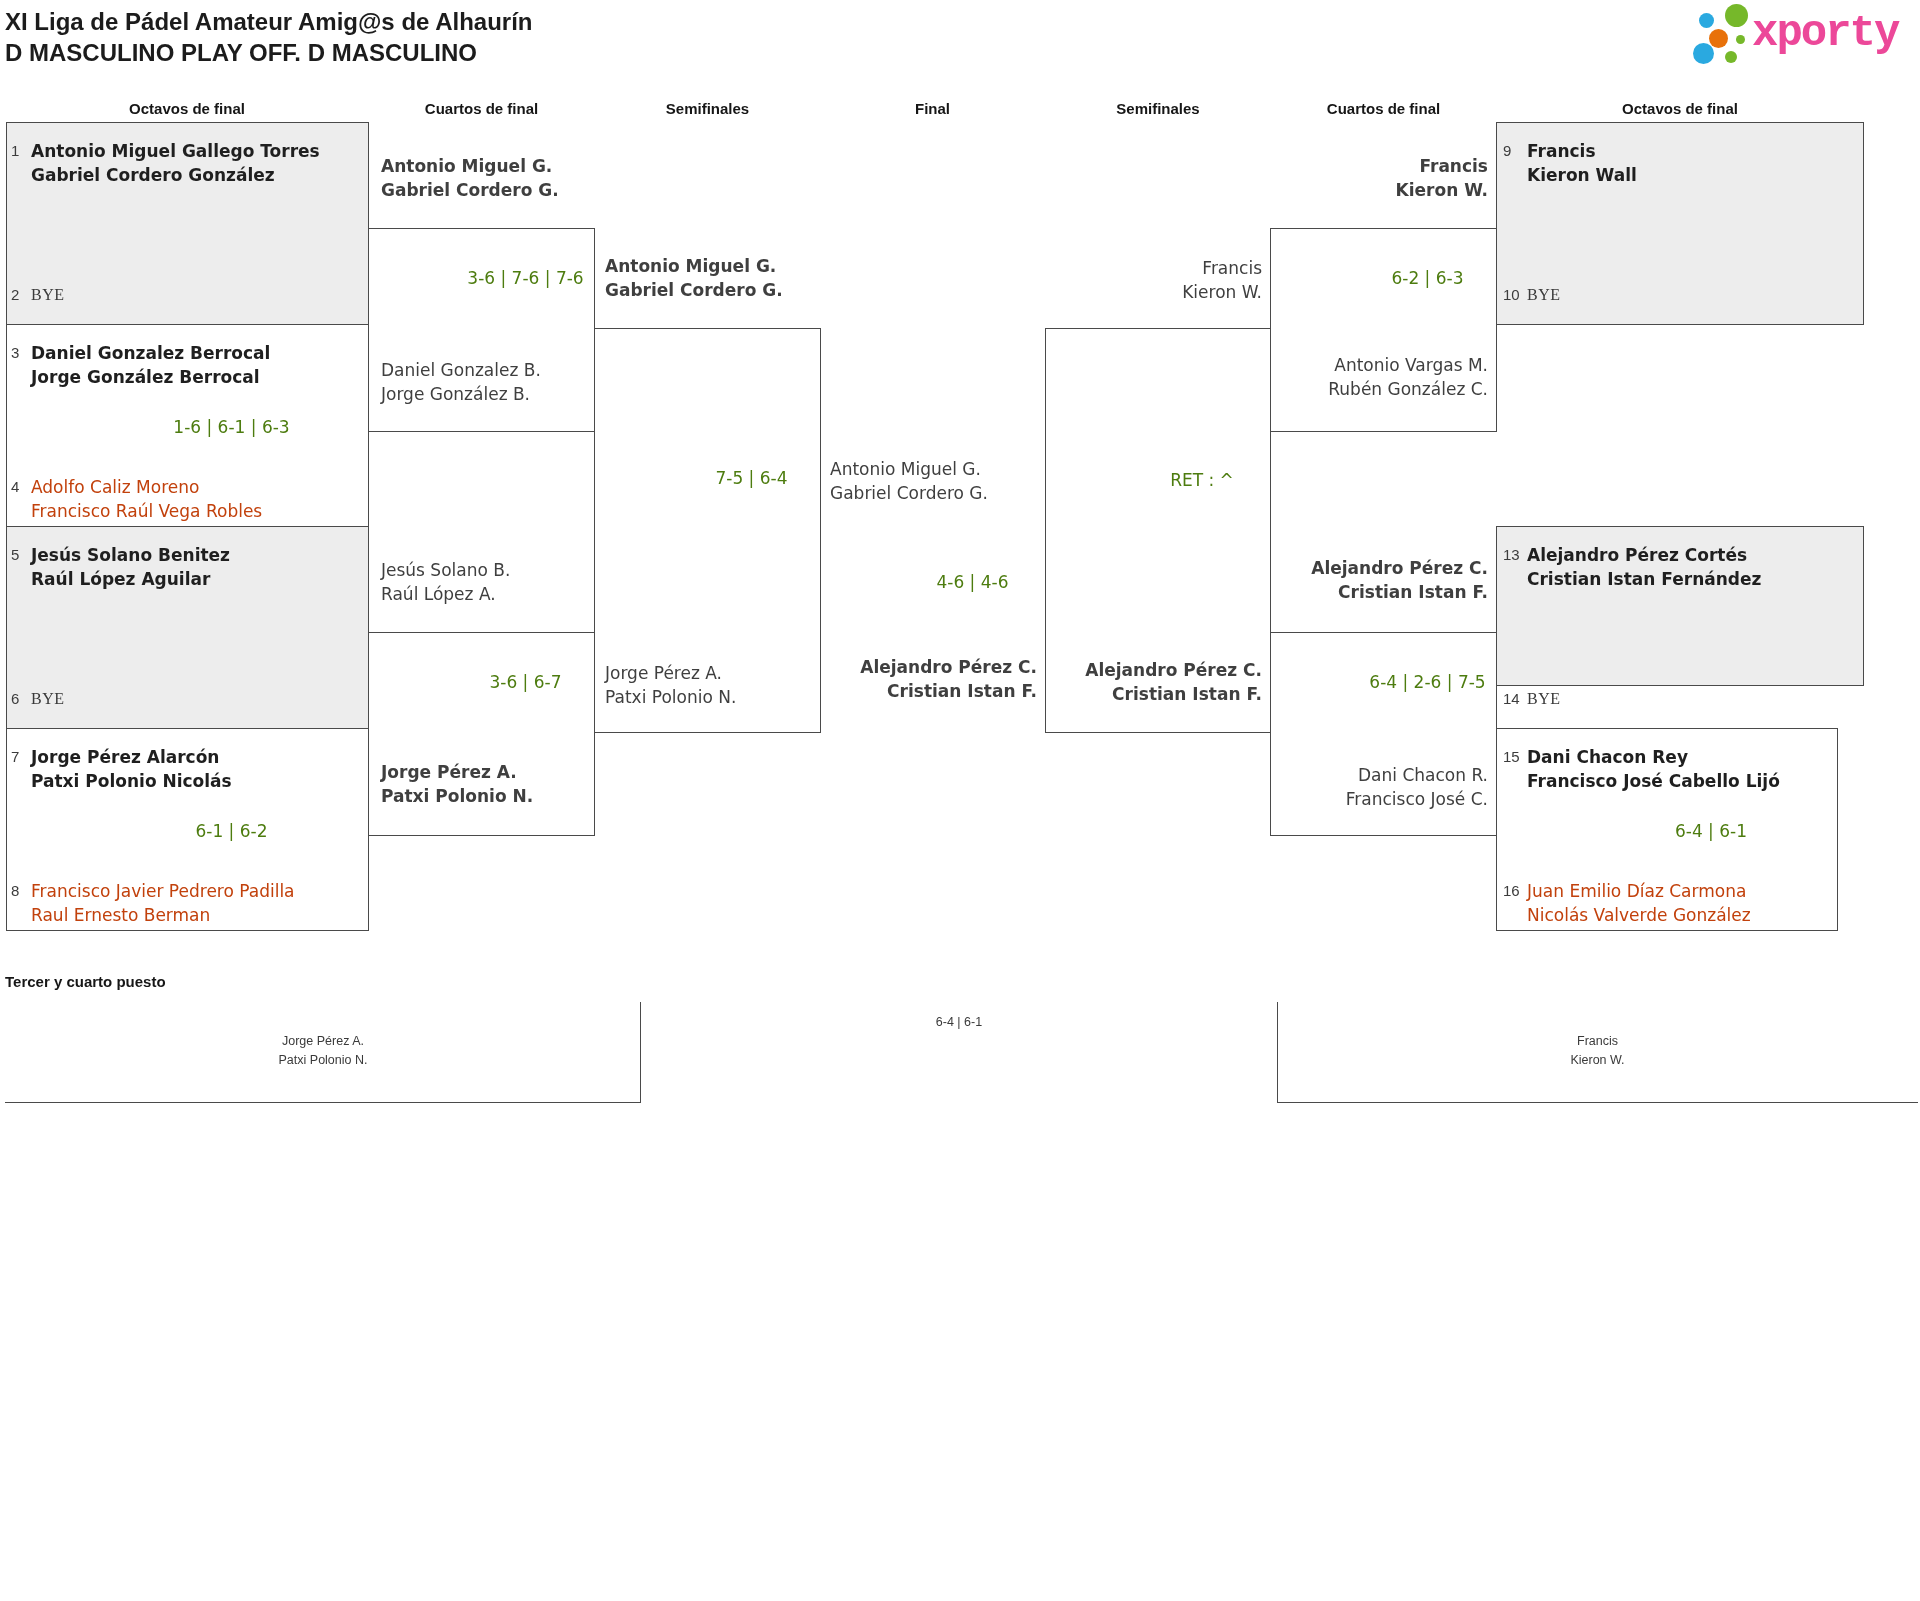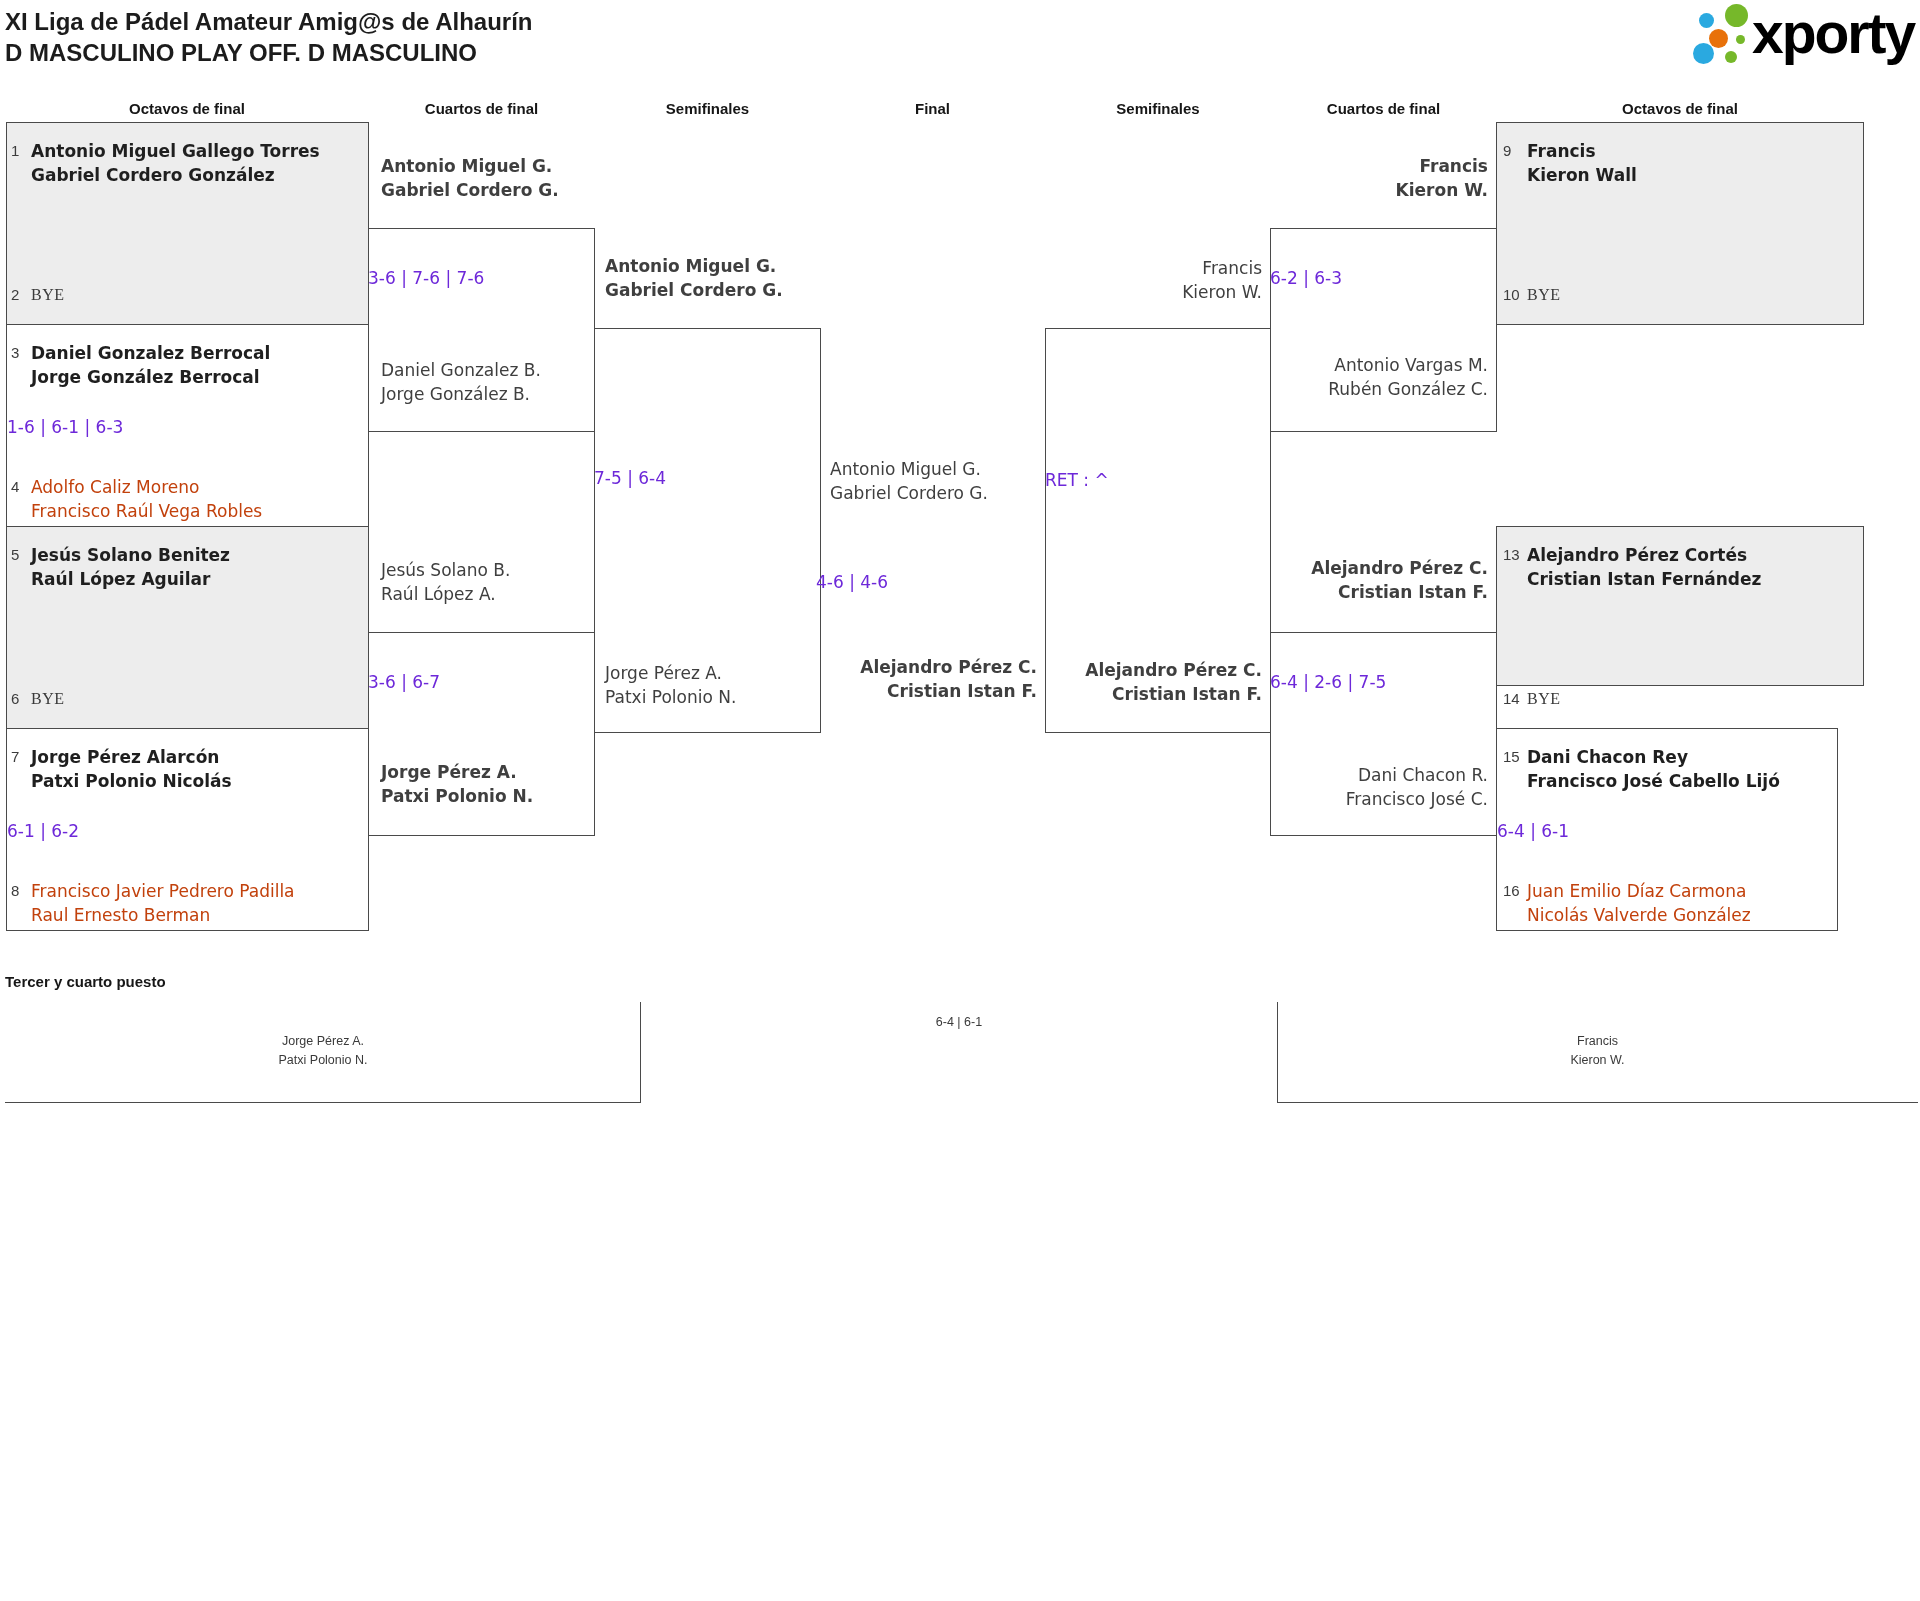--- a/index.html
+++ b/index.html
@@ -10,32 +10,32 @@
   .hdr{position:absolute;top:100px;height:20px;font-family:"Liberation Sans",sans-serif;
        font-weight:700;font-size:15px;color:#161616;text-align:center;}
   .box{position:absolute;border:1px solid #4a4a4a;box-sizing:border-box;background:#fff;}
   .box.gray{background:#ededed;}
   .entry{position:absolute;display:flex;align-items:flex-start;}
   .seed{font-family:"Liberation Sans",sans-serif;font-size:15px;color:#3c3c3c;
         flex:0 0 20px;padding-top:3px;}
   .team{font-size:17px;line-height:24px;color:#c2410c;white-space:pre-line;}
   .bye{font-family:Liberation Serif, serif;font-size:16px;color:#3a3a3a;letter-spacing:.5px;}
   .w{font-weight:700;color:#1f1f1f;}
-  .score{position:absolute;font-size:17px;color:#6d28d9;text-align:left;}
+  .score{position:absolute;font-size:17px;color:#4d7c0f;text-align:center;padding-left:44px;}
   .lbl{position:absolute;font-size:17px;line-height:24px;color:#3f3f3f;white-space:pre-line;}
   .r{text-align:right;}
   .tp-label{position:absolute;left:5px;top:973px;font-family:"Liberation Sans",sans-serif;
             font-weight:700;font-size:15px;color:#161616;}
   .tp-shape{position:absolute;box-sizing:border-box;}
   .tp-text{position:absolute;font-family:"Liberation Sans",sans-serif;font-size:12.5px;
            line-height:19px;color:#3a3a3a;white-space:pre-line;text-align:center;}
   .logo{position:absolute;left:1690px;top:2px;width:230px;height:72px;cursor:pointer;}
   .dot{position:absolute;border-radius:50%;}
-  .wordmark{position:absolute;left:62px;top:0;font-size:57px;line-height:62px;font-weight:700;
-            letter-spacing:-2px;color:#000000;font-family:Liberation Sans, sans-serif;}
+  .wordmark{position:absolute;left:62px;top:0;font-size:44px;line-height:62px;font-weight:700;
+            letter-spacing:-2px;color:#ec4899;font-family:Liberation Mono, monospace;}
 </style>
 </head>
 <body>
 
 <div id="canvas">
 
   <div class="title">
     <div>XI Liga de Pádel Amateur Amig@s de Alhaurín</div>
     <div>D MASCULINO PLAY OFF. D MASCULINO</div>
   </div>

